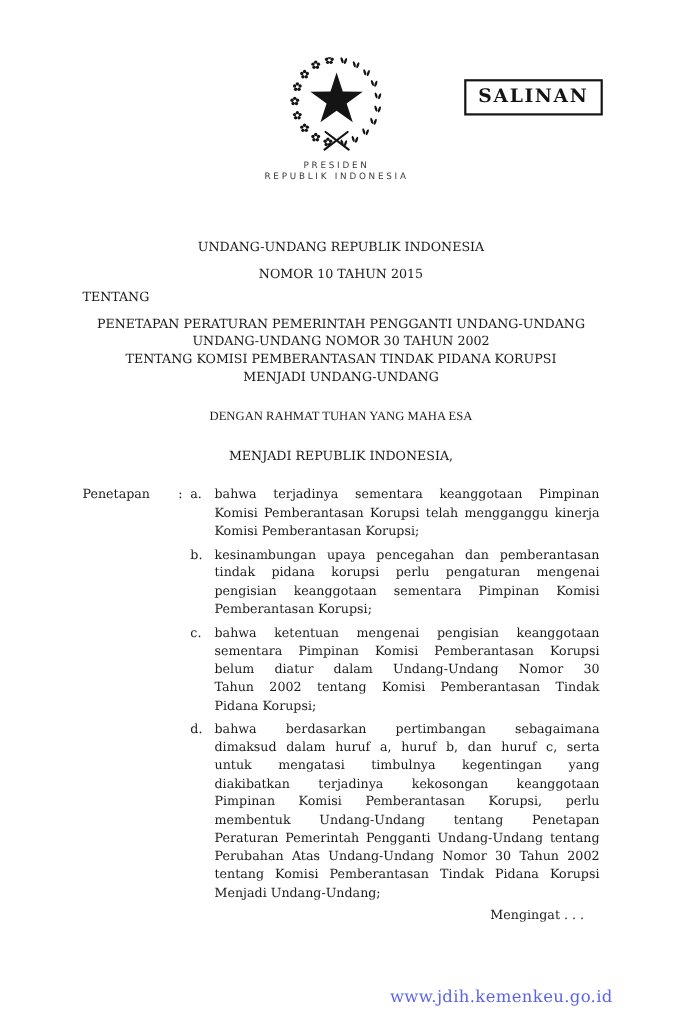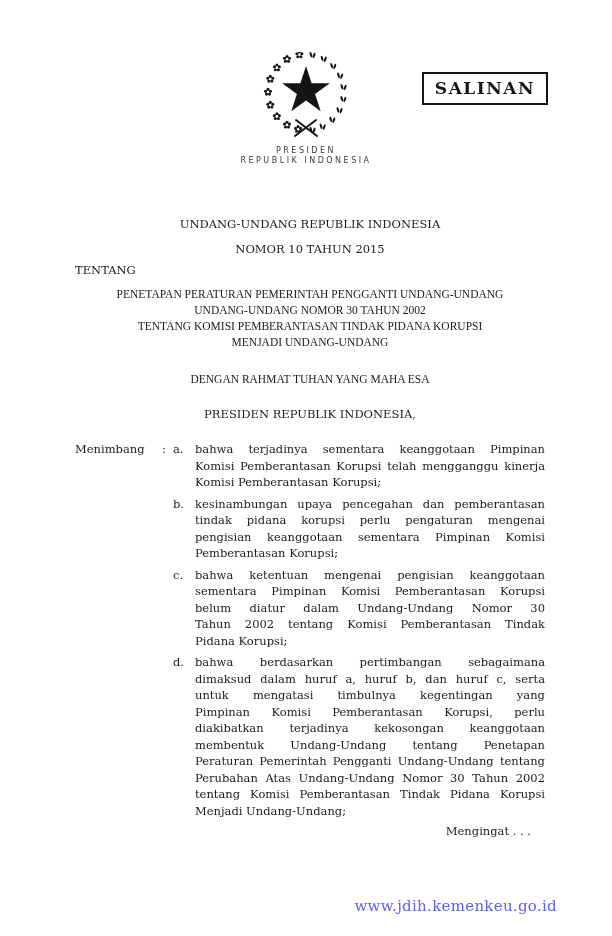--- a/index.html
+++ b/index.html
@@ -49,21 +49,21 @@
     left: 75px;
     top: 0;
     width: 470px;
     font-size: 11.5px;
     line-height: 16px;
   }
 
   .title-heading { margin-top: 216px; text-align: center; }
   .title-number  { margin-top: 9px;  text-align: center; }
   .title-about   { margin-top: 5px;  text-align: left; }
-  .title-subject { margin-top: 8px; font-family: Liberation Serif, serif; }
+  .title-subject { margin-top: 8px; }
   .title-subject .jl { text-align: center; white-space: pre-wrap; }
 
   .invocation { margin-top: 21px; text-align: center; font-family: Liberation Serif, serif; }
   .authority  { margin-top: 19px; text-align: center; }
 
   
   .considerations {
     margin-top: 19px;
     display: flex;
     line-height: 16.5px;
@@ -159,24 +159,24 @@
     <div class="title-number">NOMOR 10 TAHUN 2015</div>
     <div class="title-about">TENTANG</div>
     <div class="title-subject">
         <div class="jl">PENETAPAN PERATURAN PEMERINTAH PENGGANTI UNDANG-UNDANG</div>
         <div class="jl">UNDANG-UNDANG NOMOR 30 TAHUN 2002</div>
         <div class="jl">TENTANG KOMISI PEMBERANTASAN TINDAK PIDANA KORUPSI</div>
         <div class="jl">MENJADI UNDANG-UNDANG</div>
       </div>
 
     <div class="invocation">DENGAN RAHMAT TUHAN YANG MAHA ESA</div>
-    <div class="authority">PRESIDEN REPUBLIK INDONESIA,</div>
+    <div class="authority">MENJADI REPUBLIK INDONESIA,</div>
 
     <div class="considerations">
-      <div class="cons-label">Menimbang</div>
+      <div class="cons-label">Penetapan</div>
       <div class="cons-colon">:</div>
       <div class="cons-items">
 
         <div class="cons-item">
           <div class="cons-letter">a.</div>
           <div class="cons-text">
               <div class="jl">bahwa terjadinya sementara keanggotaan Pimpinan</div>
               <div class="jl">Komisi Pemberantasan Korupsi telah mengganggu kinerja</div>
               <div class="jl">Komisi Pemberantasan Korupsi;</div>
             </div>
@@ -202,22 +202,22 @@
               <div class="jl">Pidana Korupsi;</div>
             </div>
         </div>
 
         <div class="cons-item">
           <div class="cons-letter">d.</div>
           <div class="cons-text">
               <div class="jl">bahwa berdasarkan pertimbangan sebagaimana</div>
               <div class="jl">dimaksud dalam huruf a, huruf b, dan huruf c,  serta</div>
               <div class="jl">untuk mengatasi timbulnya kegentingan yang</div>
+              <div class="jl">diakibatkan terjadinya kekosongan keanggotaan</div>
               <div class="jl">Pimpinan Komisi Pemberantasan Korupsi, perlu</div>
-              <div class="jl">diakibatkan terjadinya kekosongan keanggotaan</div>
               <div class="jl">membentuk Undang-Undang tentang Penetapan</div>
               <div class="jl">Peraturan Pemerintah Pengganti Undang-Undang tentang</div>
               <div class="jl">Perubahan Atas Undang-Undang Nomor 30 Tahun 2002</div>
               <div class="jl">tentang Komisi Pemberantasan Tindak Pidana Korupsi</div>
               <div class="jl">Menjadi Undang-Undang;</div>
             </div>
         </div>
 
       </div>
     </div>

